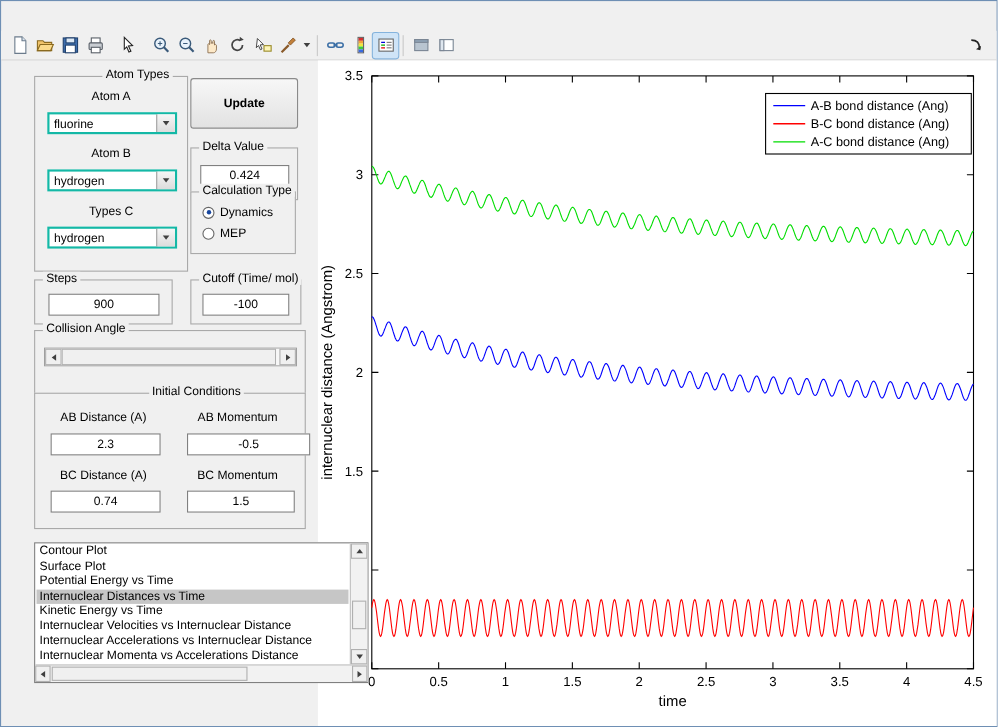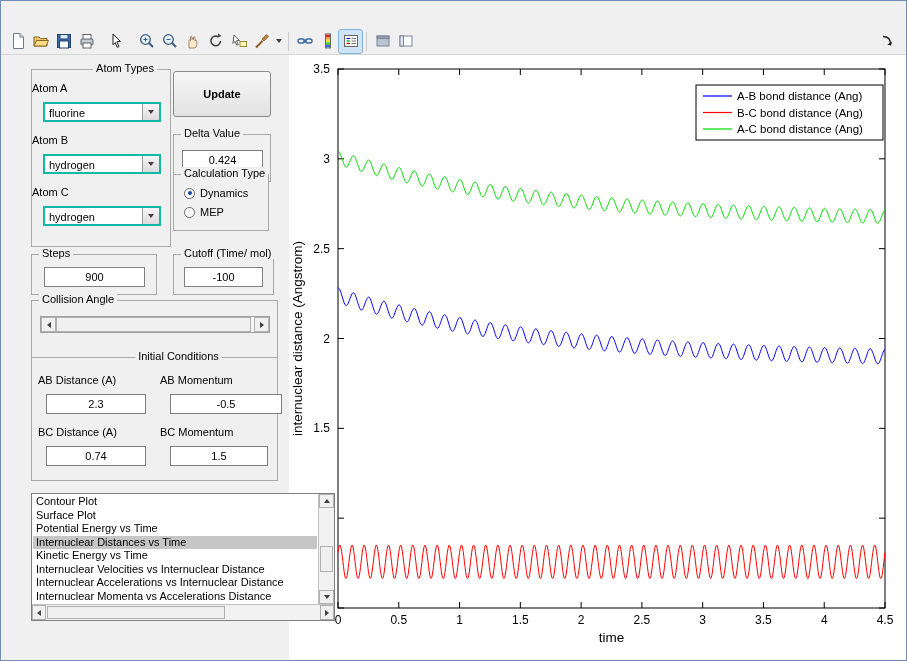--- a/index.html
+++ b/index.html
@@ -28,21 +28,21 @@
   .tb-icon { width:23px; height:23px; display:flex; align-items:center; justify-content:center; border-radius:2px; }
   .tb-icon.pressed { background:#cfe4f7; outline:1px solid #84b3dd; }
   .tb-sep { width:1px; height:19px; background:#c8c8c8; margin:0 4px; }
   .tb-gap { width:7px; }
   .dock-arrow { margin-left:auto; margin-right:3px; }
 
   
   .panel { position:absolute; border:1px solid #a9a9a9; background:#f0f0f0; }
   .panel-title { position:absolute; top:-8px; left:7px; background:#f0f0f0; padding:0 3px; white-space:nowrap; }
   .panel-title.center { left:50%; transform:translateX(-50%);margin-left:24px; }
-  .ctl-label { position:absolute; white-space:nowrap; }
+  .ctl-label { position:absolute; text-align:center; white-space:nowrap; }
   .edit { position:absolute; background:#fff; border:1px solid #808080; display:flex;
           align-items:center; justify-content:center; }
   .combo { position:absolute; height:20px; background:#fff; border:2px solid #14b8a6; display:flex; }
   .combo-text { flex:1; padding:3px 0 0 4px; overflow:hidden; white-space:nowrap; }
   .combo-btn { width:17px; border-left:1px solid #9a9a9a; background:linear-gradient(#f6f6f6,#dcdcdc);
     display:flex; align-items:center; justify-content:center; }
   .update-btn { position:absolute; background:linear-gradient(#f7f7f7,#e2e2e2); border:1px solid #8a8a8a;
     border-radius:3px; display:flex; align-items:center; justify-content:center;font-weight:bold; }
   .radio-row { position:absolute; display:flex; align-items:center; gap:5px; }
   .radio-circle { width:11px; height:11px; border-radius:50%; border:1px solid #666; background:#fff; position:relative; }
@@ -291,21 +291,21 @@
           <span class="tri down"></span>
         </div>
     </div>
     <div class="ctl-label" style="left:0;top:64px;width:100%">Atom B</div>
     <div class="combo" style="left:11px;top:84px;width:118px">
       <div class="combo-text">hydrogen</div>
       <div class="combo-btn">
           <span class="tri down"></span>
         </div>
     </div>
-    <div class="ctl-label" style="left:0;top:116px;width:100%">Atom C</div>
+    <div class="ctl-label" style="left:0;top:116px;width:100%">Types C</div>
     <div class="combo" style="left:11px;top:136px;width:118px">
       <div class="combo-text">hydrogen</div>
       <div class="combo-btn">
           <span class="tri down"></span>
         </div>
     </div>
   </div>
 
   <div class="update-btn" style="left:172px;top:70px;width:98px;height:46px">Update</div>
 

